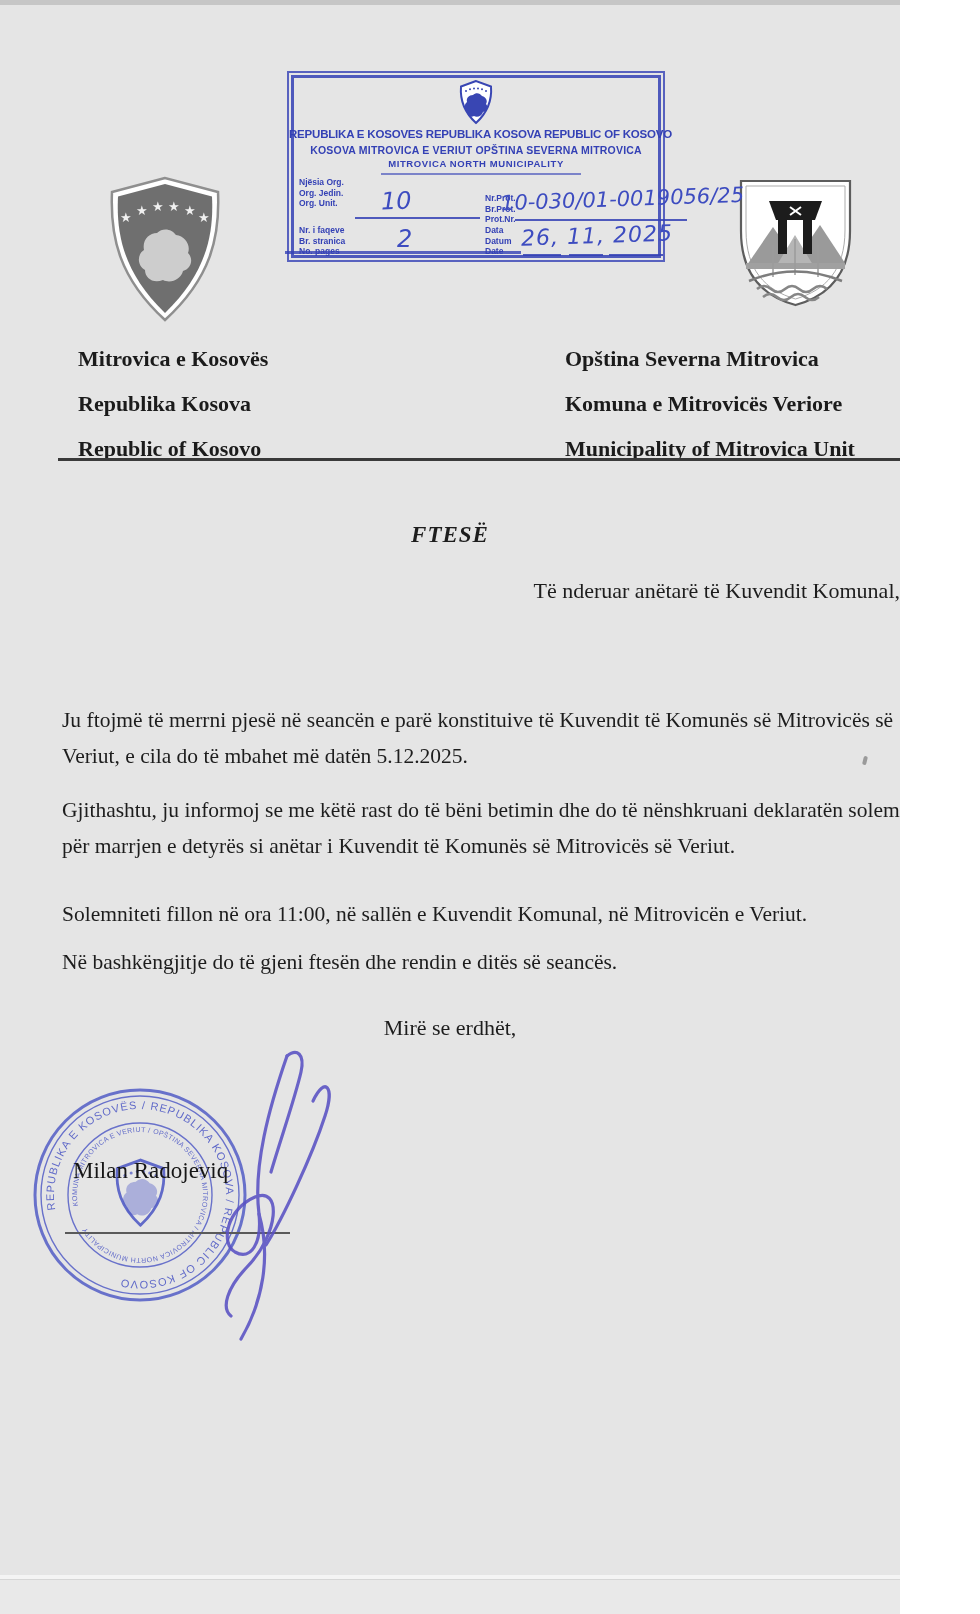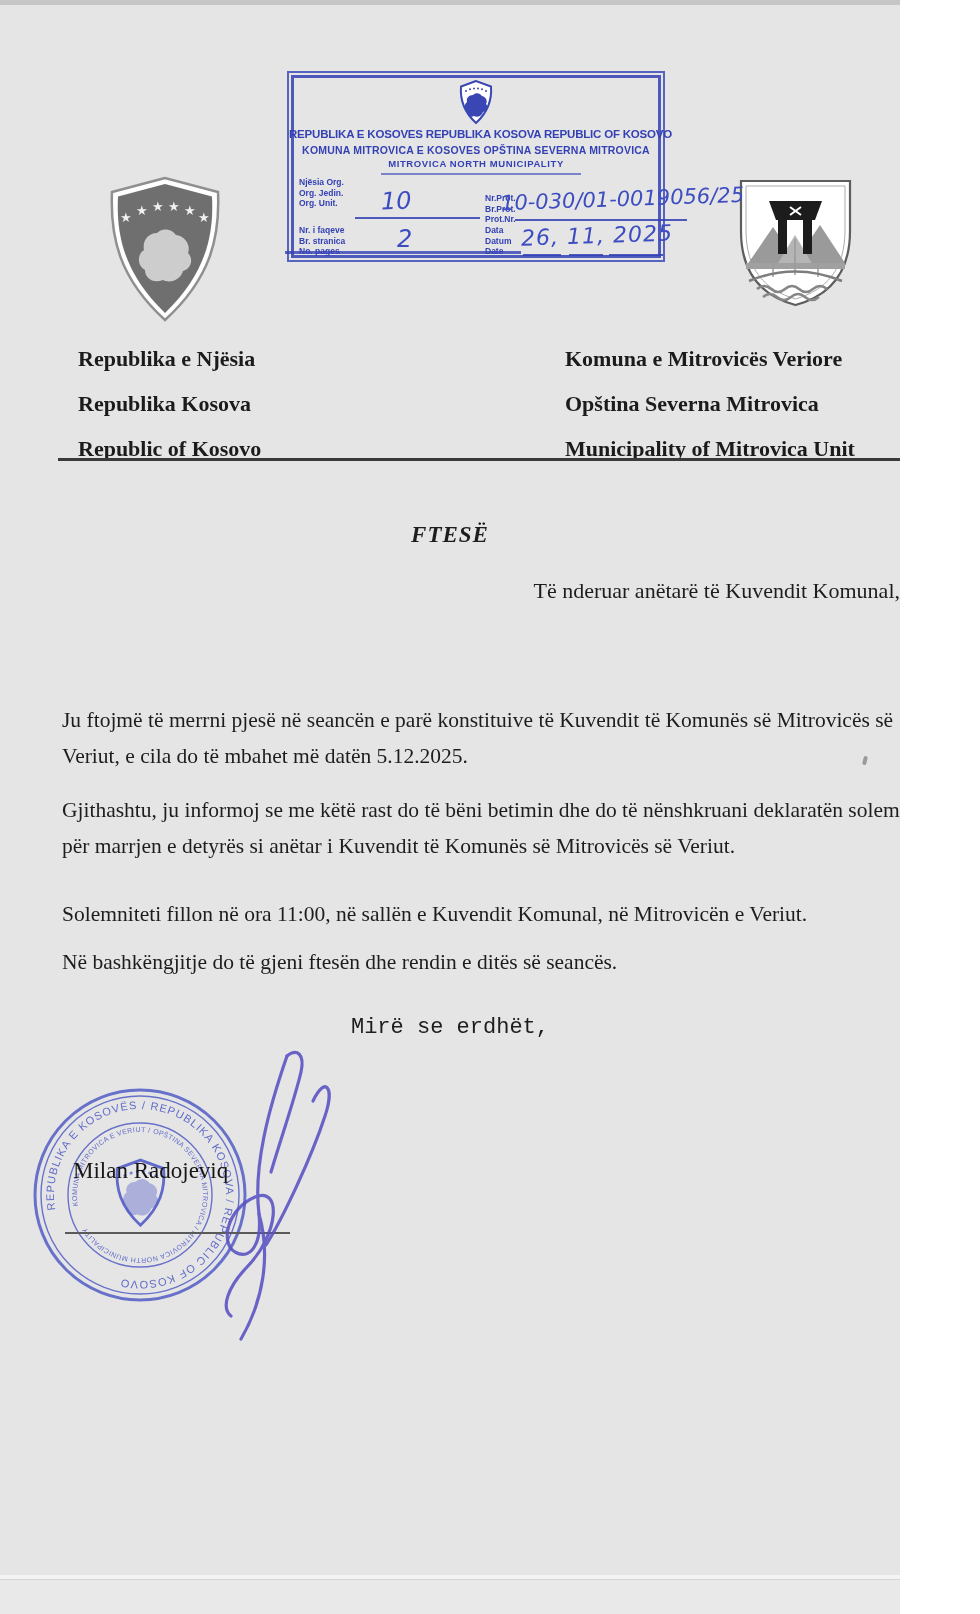--- a/index.html
+++ b/index.html
@@ -31,21 +31,21 @@
   .hdr-right{left:565px;}
   .hdr-rule{position:absolute;left:58px;top:458px;width:862px;height:3px;background:#3a3a3a;}
 
   
   .title{position:absolute;left:0;top:478px;width:100%;text-align:center;
         font-size:23px;font-weight:bold;font-style:italic;letter-spacing:1px;margin-top:44px;}
   .salutation{position:absolute;left:0;top:578px;width:100%;text-align:right;font-size:22px;}
   .para{position:absolute;left:62px;width:858px;font-size:21.5px;line-height:36px;margin-top:24px;}
   .p1{top:678px;} .p2{top:768px;} .p3{top:872px;} .p4{top:920px;}
   .closing{position:absolute;left:0;width:100%;text-align:center;font-size:22px;}
-  .c1{top:1015px;font-family:Liberation Mono, monospace;} .c2{top:1065px;}
+  .c1{top:1015px;} .c2{top:1065px;}
 
   
   .round-stamp{position:absolute;left:30px;top:1085px;width:220px;height:220px;}
   .signer-name{position:absolute;left:73px;top:1158px;font-size:23px;color:#161616;z-index:5;}
   .sig-line{position:absolute;left:65px;top:1232px;width:225px;height:2px;background:#5a5a5a;z-index:4;}
   .signer-title{position:absolute;left:48px;top:1260px;font-size:21.5px;color:#1d1d1d;z-index:5;}
   .signature{position:absolute;left:165px;top:1046px;z-index:6;}
   .speck{position:absolute;left:863px;top:756px;width:4px;height:9px;background:#9a9a9a;
         border-radius:2px;transform:rotate(14deg);}
 </style>
@@ -67,21 +67,21 @@
             <circle cx="17" cy="9.4" r="1"></circle>
           <circle cx="21" cy="9.4" r="1"></circle>
             <circle cx="25" cy="10.3" r="1"></circle>
             <circle cx="29" cy="12" r="1"></circle>
           <path d="M16,16 C19,13 23,14 25,17 C29,18 31,22 29,25 C32,28 30,32 26,33 C25,37 20,39 17,37 C13,39 10,36 10,32 C7,30 7,25 10,23 C9,19 12,16 16,16 Z"></path>
         </g>
       </svg>
     </div>
 
     <div class="st-line st-l1">REPUBLIKA E KOSOVES REPUBLIKA KOSOVA REPUBLIC OF KOSOVO</div>
-    <div class="st-line st-l2">KOMUNA MITROVICA E KOSOVES  OPŠTINA SEVERNA MITROVICA</div>
+    <div class="st-line st-l2">KOSOVA MITROVICA E VERIUT  OPŠTINA SEVERNA MITROVICA</div>
     <div class="st-line st-l3">MITROVICA NORTH MUNICIPALITY</div>
     <div class="st-l3-rule"></div>
 
     <div class="st-labels" style="left:10px;top:104px;">
       <div>Njësia Org.</div>
       <div>Org. Jedin.</div>
       <div>Org. Unit.</div>
     </div>
     <div class="hand" style="position:absolute;left:92px;top:114px;font-size:24px;transform:rotate(-2deg);">10</div>
     <div class="st-underline" style="left:66px;top:144px;width:125px;"></div>
@@ -149,27 +149,27 @@
           <line x1="62" y1="64" x2="62" y2="100"></line>
           <line x1="85" y1="70" x2="85" y2="102"></line>
       </g>
       <path d="M16,106 Q62,87 109,106" fill="none" stroke="#7d7d7d" stroke-width="2.5"></path>
       <path d="M24,114 q7,-6 14,0 t14,0 t14,0 t14,0 t14,0" fill="none" stroke="#868686" stroke-width="2.5"></path>
       <path d="M30,122 q7,-6 14,0 t14,0 t14,0 t14,0" fill="none" stroke="#868686" stroke-width="2.5"></path>
     </svg>
   </div>
 
   <div class="hdr-col hdr-left">
-    <div>Republika e Njësia</div>
+    <div>Mitrovica e Kosovës</div>
     <div>Republika Kosova</div>
     <div>Republic of Kosovo</div>
   </div>
   <div class="hdr-col hdr-right">
+    <div>Opština Severna Mitrovica</div>
     <div>Komuna e Mitrovicës Veriore</div>
-    <div>Opština Severna Mitrovica</div>
     <div>Municipality of Mitrovica Unit</div>
   </div>
   <div class="hdr-rule"></div>
 
   <div class="title">FTESË</div>
   <div class="salutation">Të nderuar anëtarë të Kuvendit Komunal,</div>
 
   <div class="para p1">Ju ftojmë të merrni pjesë në seancën e parë konstituive të Kuvendit të Komunës së Mitrovicës së Veriut, e cila do të mbahet më datën 5.12.2025.</div>
   <div class="para p2">Gjithashtu, ju informoj se me këtë rast do të bëni betimin dhe do të nënshkruani deklaratën solemne për marrjen e detyrës si anëtar i Kuvendit të Komunës së Mitrovicës së Veriut.</div>
   <div class="para p3">Solemniteti fillon në ora 11:00, në sallën e Kuvendit Komunal, në Mitrovicën e Veriut.</div>

